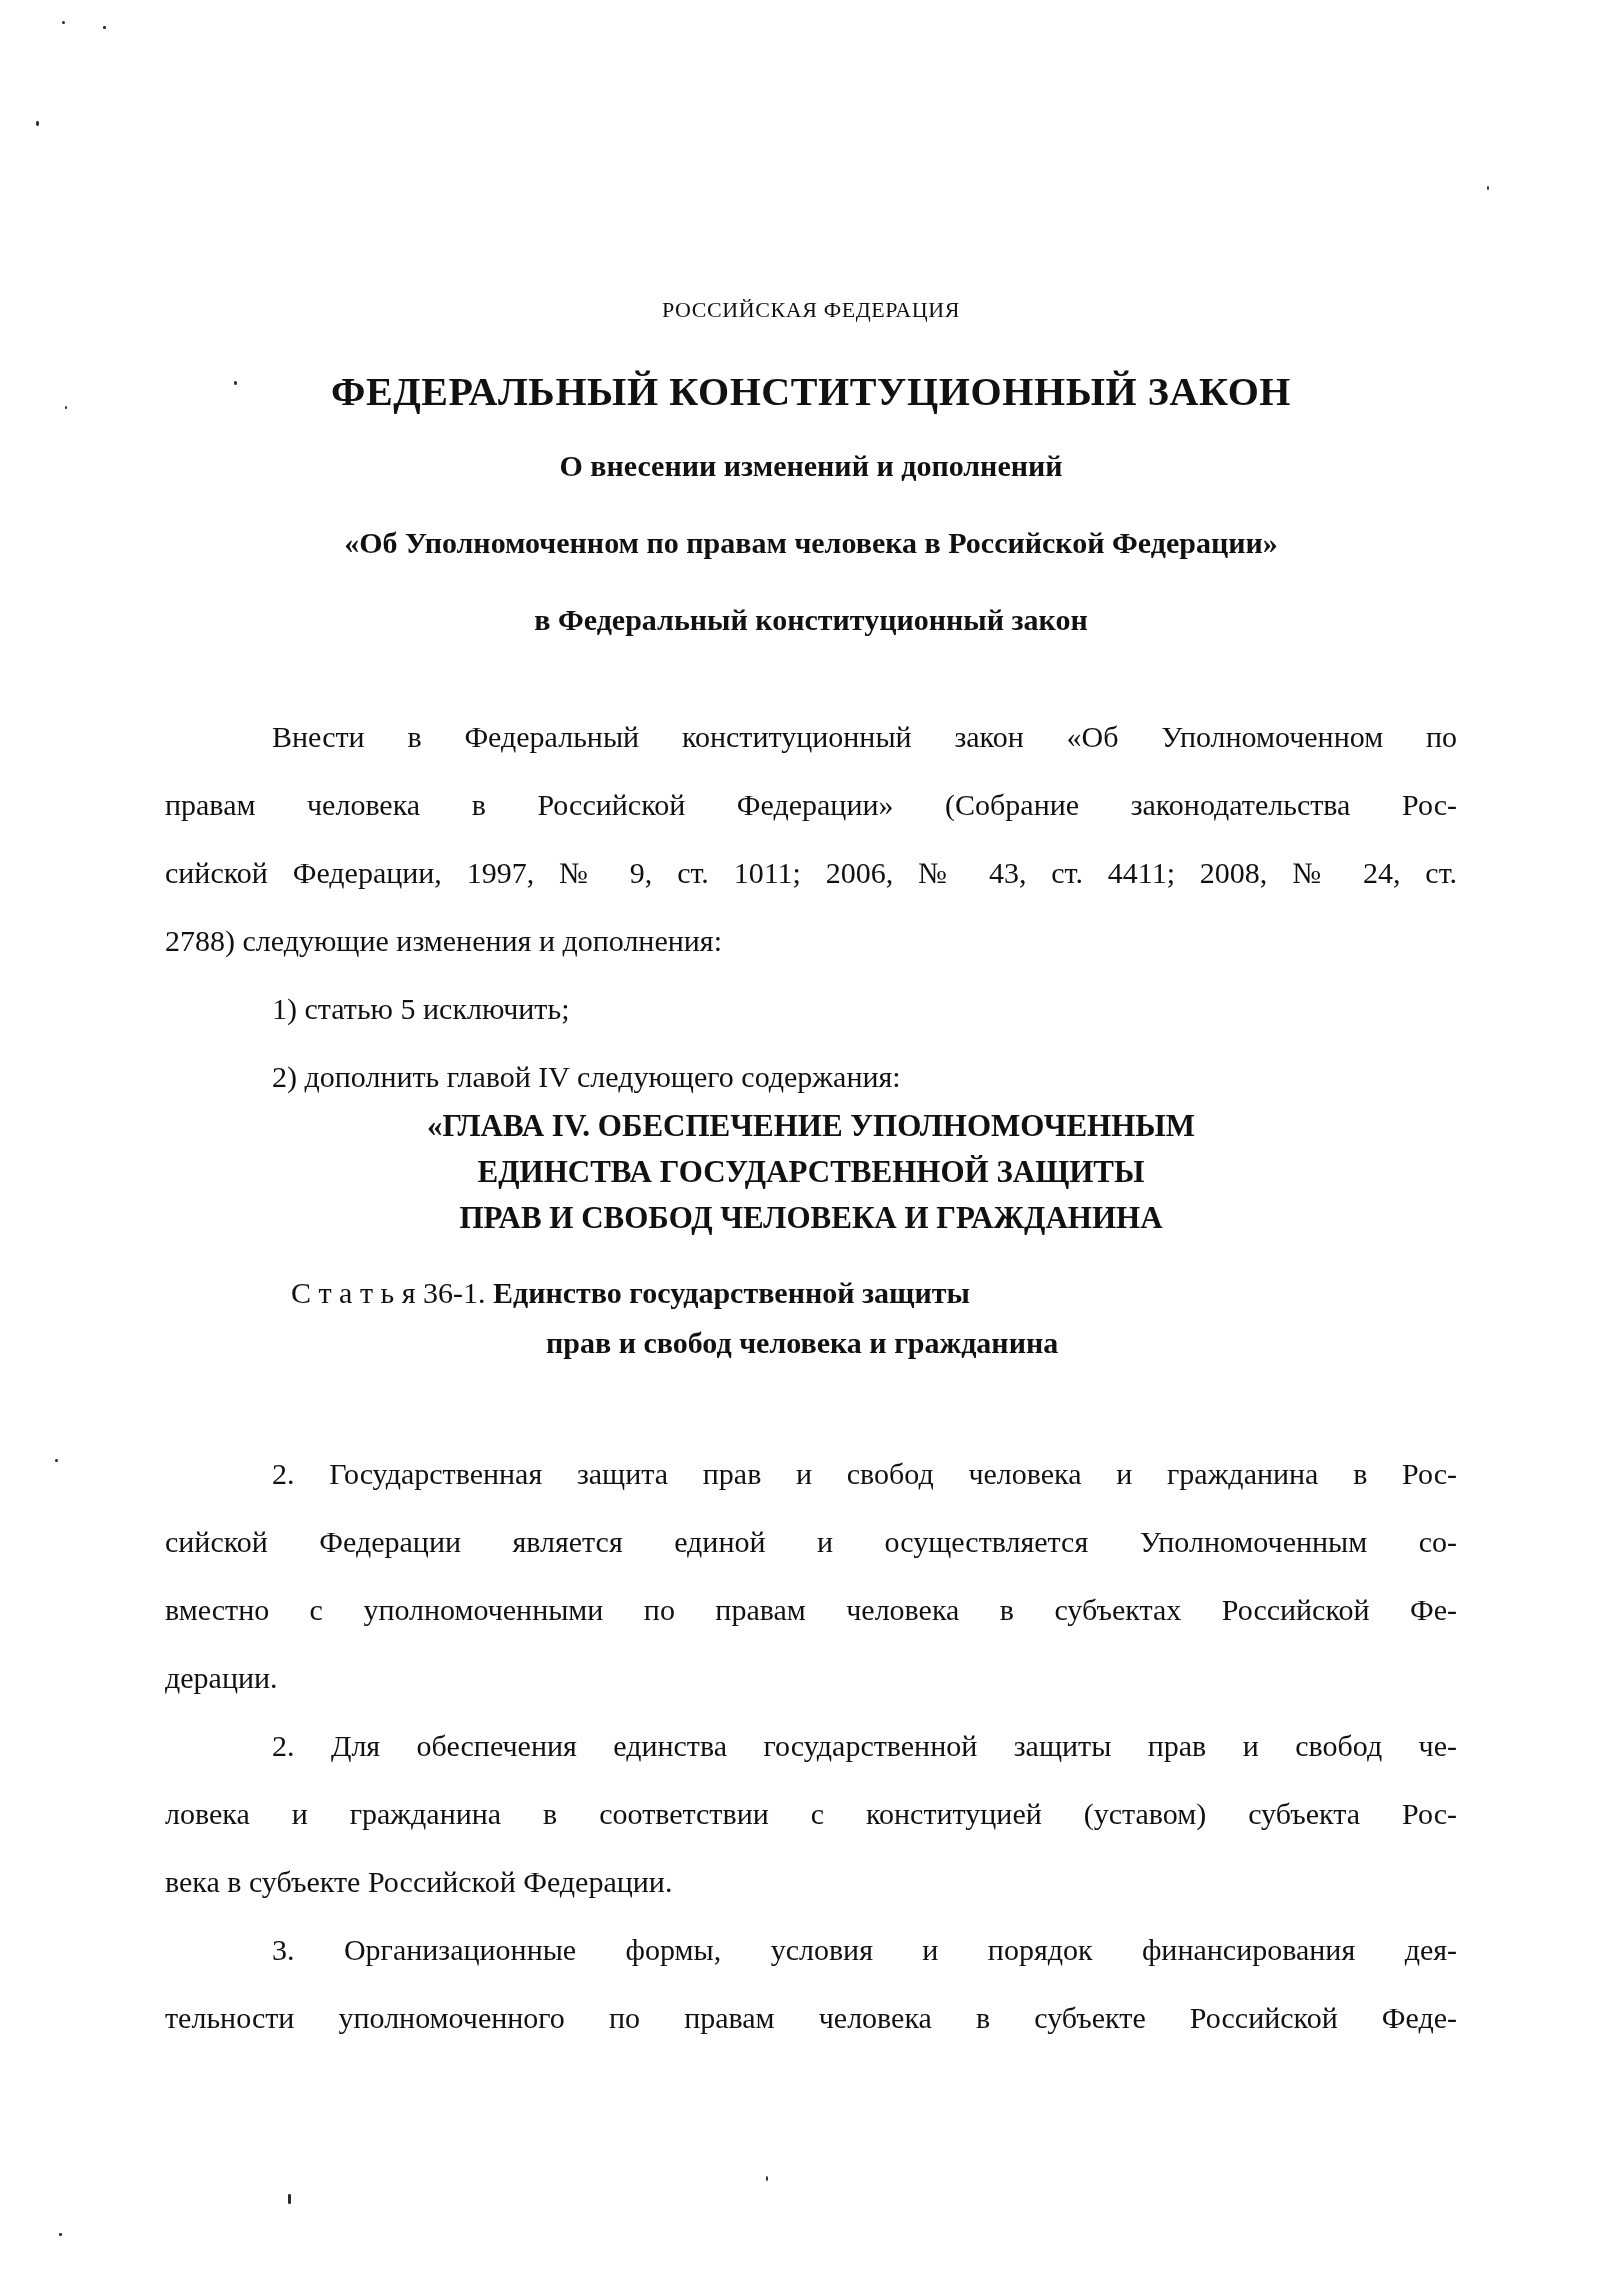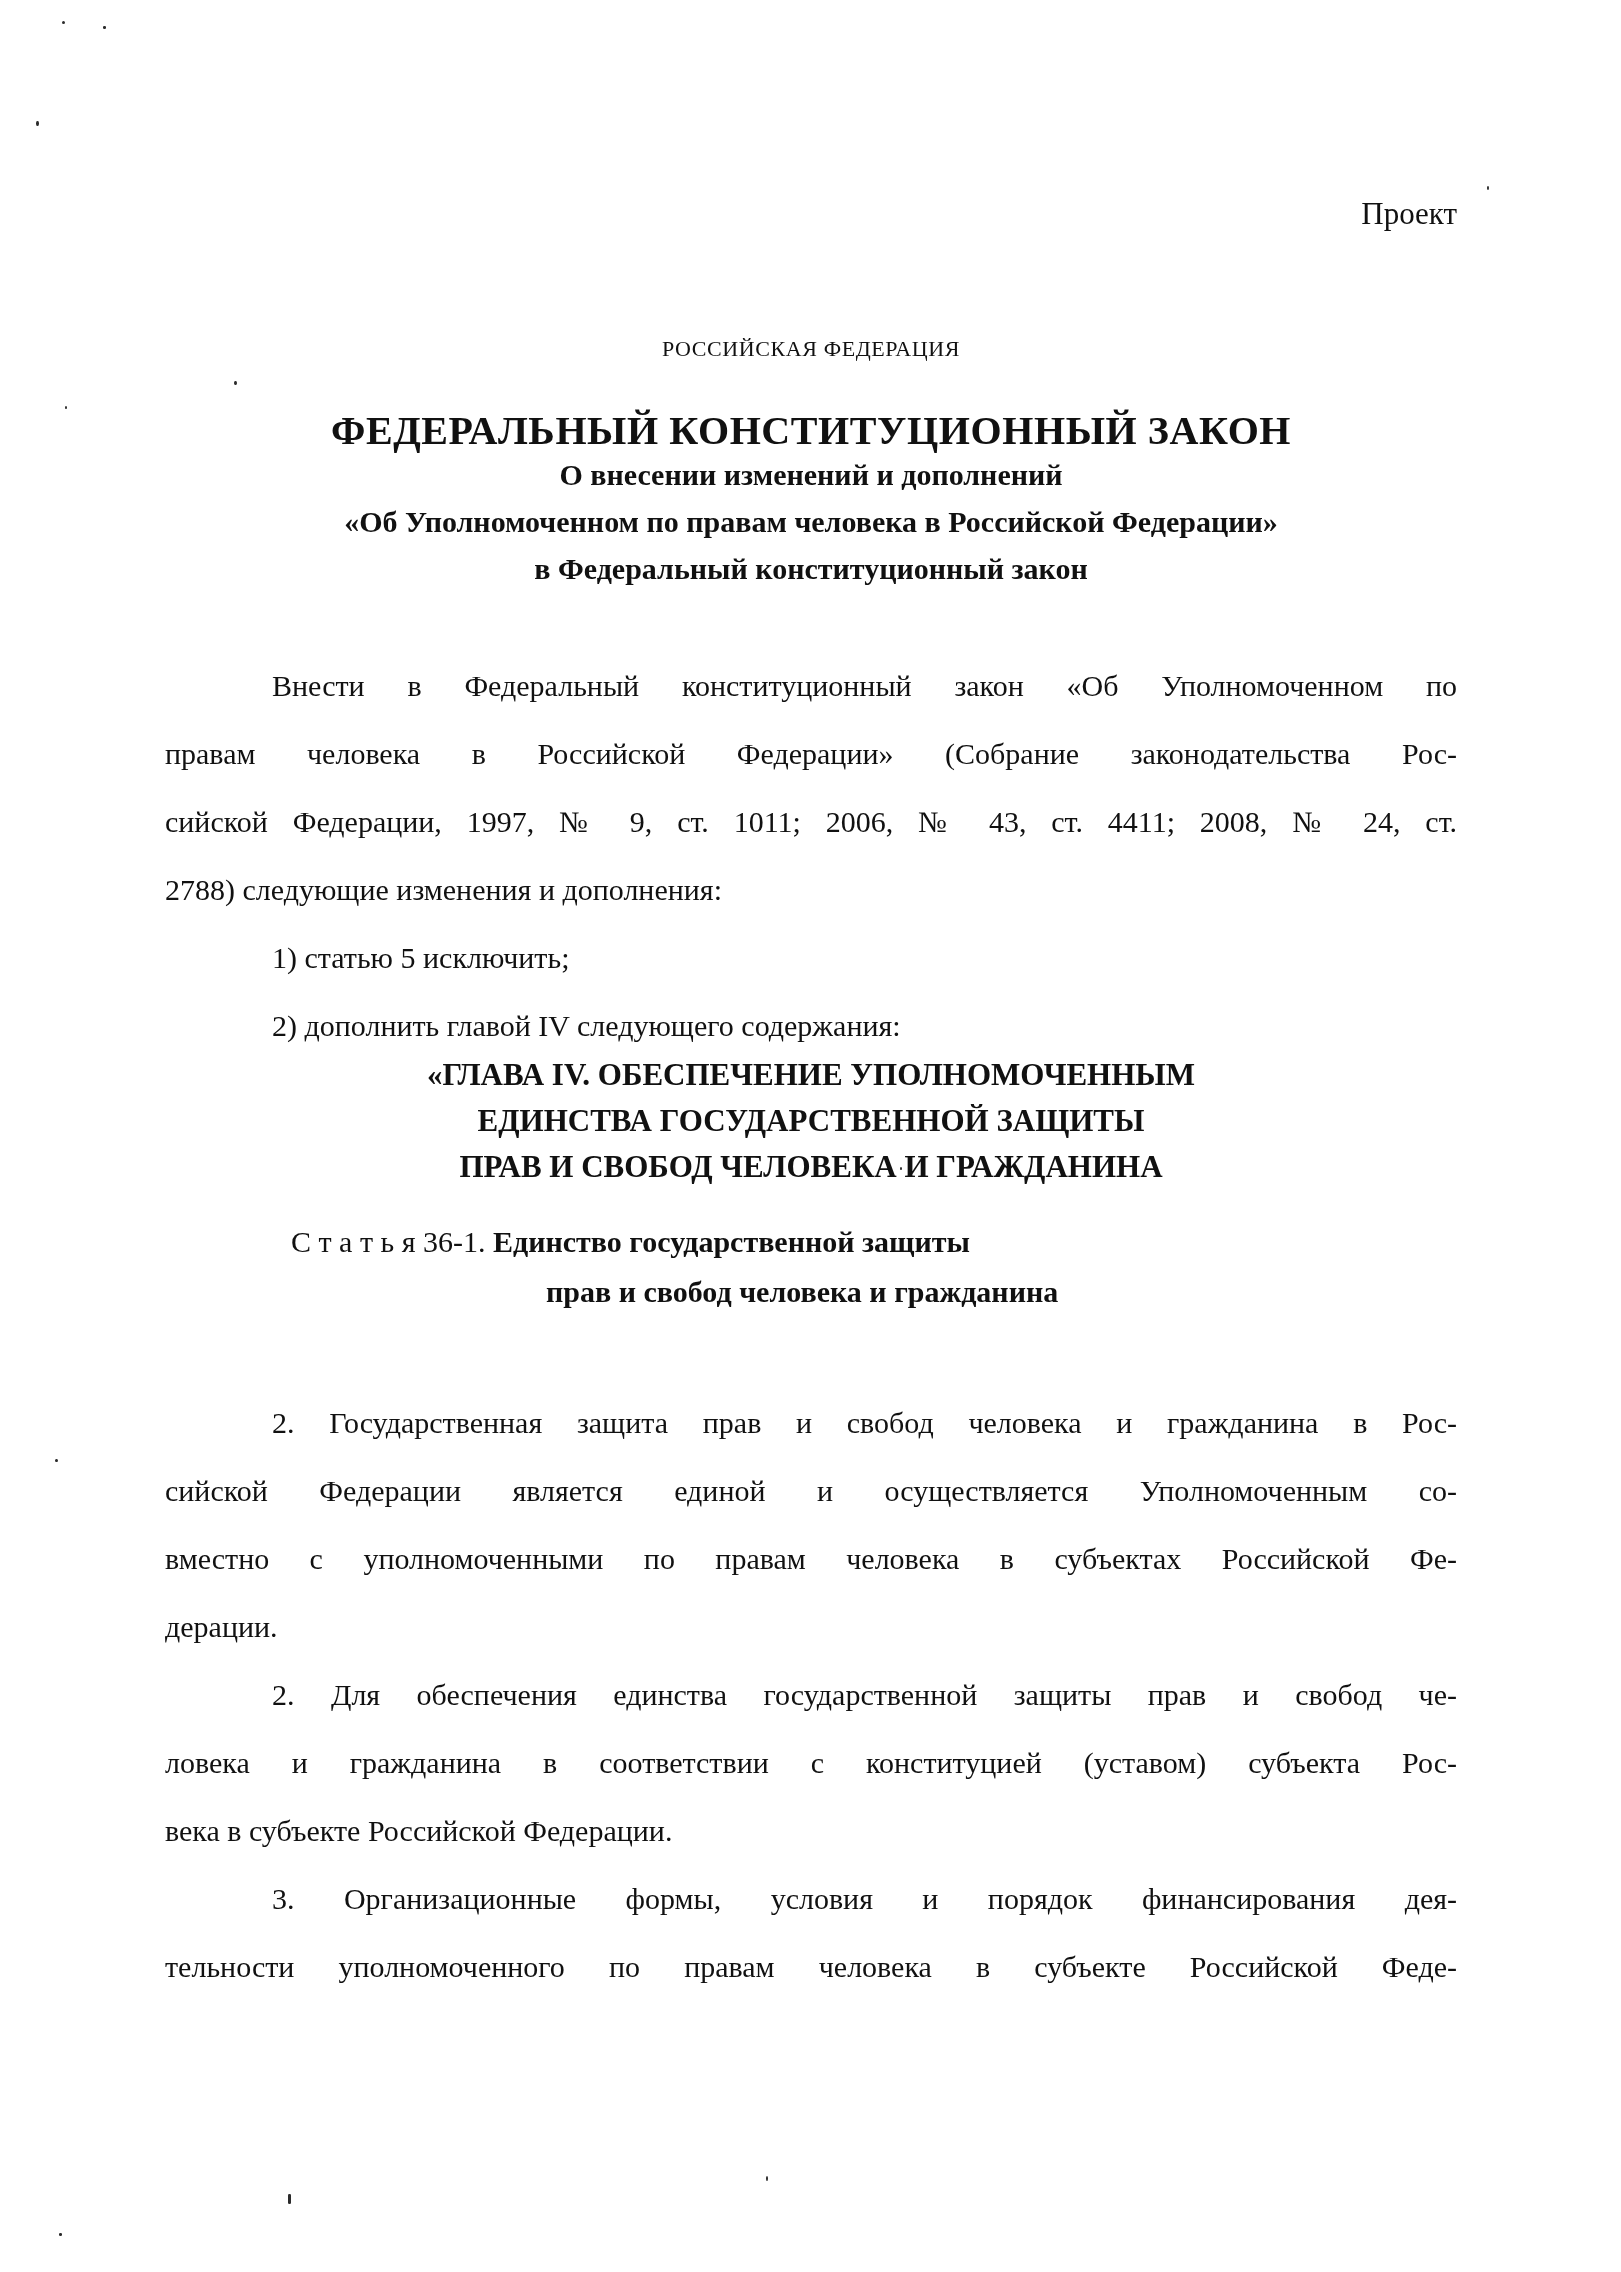--- a/index.html
+++ b/index.html
@@ -36,20 +36,21 @@
     font-size: 40px;
     line-height: 41px;
     font-weight: bold;
     letter-spacing: 0.6px;
   }
   .subtitle div {
     text-align: center;
     font-size: 30px;
     line-height: 47px;
     font-weight: bold;
+    margin-top: 30px;
   }
   .body-block { margin-top: 60px; }
   .line {
     font-size: 30px;
     line-height: 68px;
     text-align: justify;
     text-align-last: justify;
     white-space: nowrap;
   }
   .line.last { text-align-last: left; white-space: normal; }
@@ -91,21 +92,20 @@
   <div class="speck" style="left:234px; top:381px;  width:2.6px; height:3.9px;"></div>
   <div class="speck" style="left:65px; top:406px;  width:1.9px; height:3.2px;"></div>
   <div class="speck" style="left:55px;  top:1459px; width:2.6px; height:3.2px;"></div>
   <div class="speck" style="left:900px;top:1167px; width:1.9px; height:3.2px;"></div>
   <div class="speck" style="left:766px;top:2176px; width:1.9px; height:5.2px;"></div>
   <div class="speck" style="left:288px; top:2194px; width:3.2px; height:10.3px; border-radius:1.3px;"></div>
   <div class="speck" style="left:59px;  top:2233px; width:2.6px; height:2.6px;"></div>
 
   <div class="content">
 
-    <div class="draft">Проект</div>
 
     <div class="country">РОССИЙСКАЯ ФЕДЕРАЦИЯ</div>
 
     <div class="law-type">ФЕДЕРАЛЬНЫЙ КОНСТИТУЦИОННЫЙ ЗАКОН</div>
 
     <div class="subtitle">
       <div>О внесении изменений и дополнений</div>
       <div>«Об Уполномоченном по правам человека в Российской Федерации»</div>
       <div>в Федеральный конституционный закон</div>
     </div>

